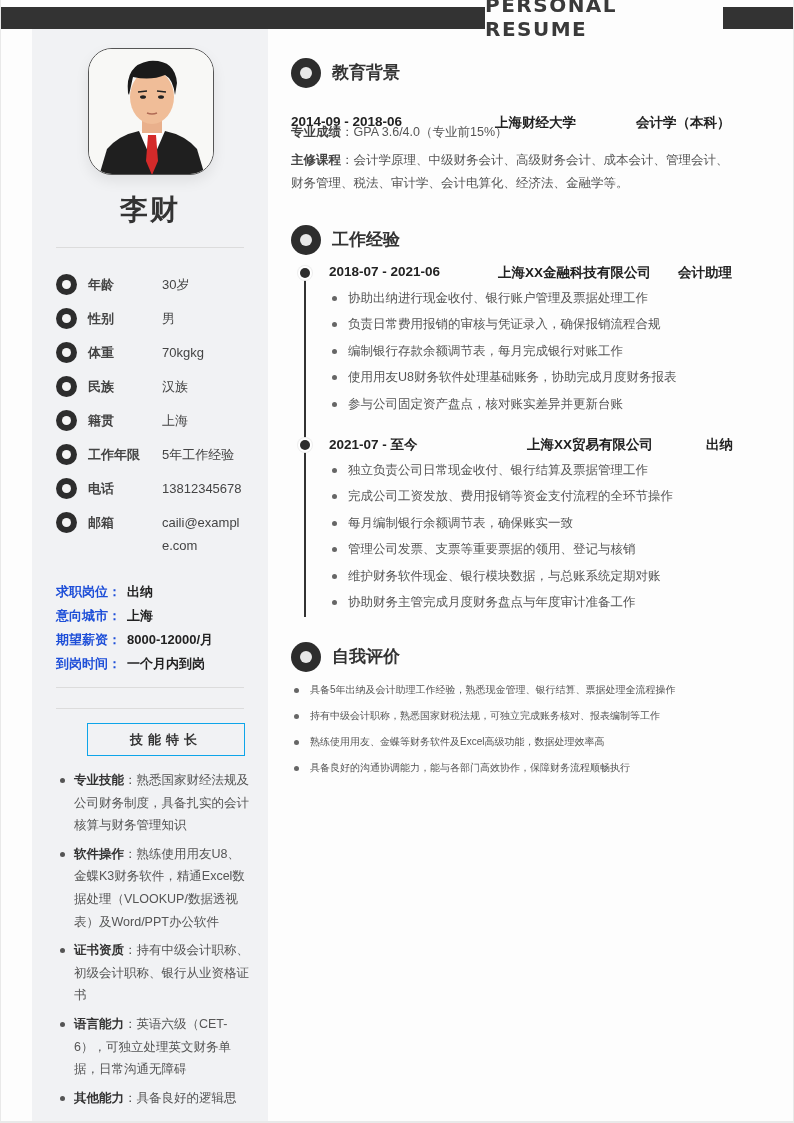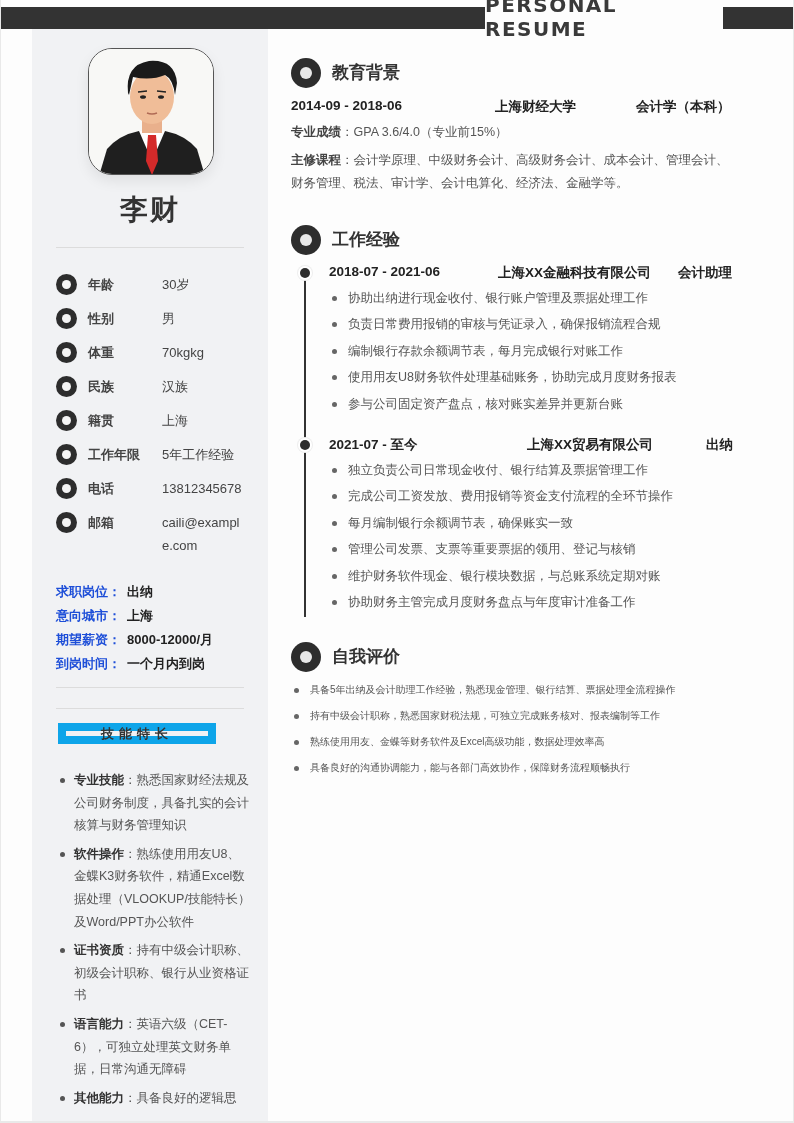--- a/index.html
+++ b/index.html
@@ -18,34 +18,34 @@
   .info-row { position: absolute; left: 24px; width: 200px; font-size: 13px; color: #444; }
   .info-row .dot { position: absolute; left: 0; top: 0; width: 21px; height: 21px; border-radius: 50%; background: #2d2d2d; }
   .info-row .dot::after { content: ""; position: absolute; left: 6px; top: 6px; width: 9px; height: 9px; border-radius: 50%; background: #f4f4f4; }
   .info-row .label { position: absolute; left: 32px; top: 2px; font-weight: bold; color: #444; }
   .info-row .value { position: absolute; left: 106px; top: 2px; width: 88px; line-height: 23px; margin-top: -3px; color: #444; word-break: break-all; }
 
   .job-row { position: absolute; left: 24px; font-size: 13px; }
   .job-row .label { color: #1d4ed8; font-weight: bold; }
   .job-row .value { position: absolute; left: 71px; top: 0; white-space: nowrap; font-weight: bold; color: #222; }
 
-  .skill-title { position: absolute; left: 26px; top: 694px; width: 158px; height: 21px; border: 8px solid #0ea5e9; display: flex; align-items: center; justify-content: center; font-size: 13px; font-weight: bold; letter-spacing: 5px; color: #333; }
+  .skill-title { position: absolute; left: 55px; top: 694px; width: 158px; height: 33px; border: 1px solid #0ea5e9; display: flex; align-items: center; justify-content: center; font-size: 13px; font-weight: bold; letter-spacing: 5px; color: #333; }
   .skills { position: absolute; left: 24px; top: 740px; width: 196px; list-style: none; }
   .skills li { position: relative; padding-left: 18px; font-size: 12.5px; line-height: 22.6px; color: #555; margin-bottom: 6px; }
   .skills li::before { content: ""; position: absolute; left: 4px; top: 9px; width: 5px; height: 5px; border-radius: 50%; background: #555; }
   .skills li b { color: #333; }
 
   .main { position: absolute; left: 268px; top: 29px; width: 495px; height: 1092px; }
   .sec-head { position: absolute; left: 22px; height: 30px; }
   .sec-head .icon { position: absolute; left: 0; top: 0; width: 30px; height: 30px; border-radius: 50%; background: #2d2d2d; }
   .sec-head .icon::after { content: ""; position: absolute; left: 9px; top: 9px; width: 12px; height: 12px; border-radius: 50%; background: #e8e8e8; }
   .sec-head .text { position: absolute; left: 41px; top: 3px; font-size: 17px; font-weight: bold; color: #333; white-space: nowrap; }
 
   .edu-line { position: absolute; left: 22px; top: 69px; width: 440px; font-size: 13.5px; font-weight: bold; color: #222; }
-  .edu-line span { position: absolute; top: 0; white-space: nowrap; }
+  .edu-line span { position: absolute; top: 16px; white-space: nowrap; }
   .edu-p { position: absolute; left: 22px; width: 440px; font-size: 12.5px; line-height: 23px; color: #555; }
   .edu-p b { color: #444; }
 
   .timeline { position: absolute; left: 35px; width: 2px; background: #333; }
   .tl-dot { position: absolute; left: 29px; width: 14px; height: 14px; border-radius: 50%; background: #fff; box-shadow: 0 0 0 1px #eee; }
   .tl-dot::after { content: ""; position: absolute; left: 2px; top: 2px; width: 10px; height: 10px; border-radius: 50%; background: #2d2d2d; }
   .job-head { position: absolute; left: 60px; width: 405px; font-size: 13.5px; font-weight: bold; color: #222; }
   .job-head span { position: absolute; top: 0; white-space: nowrap; text-align: center; }
   .bullets { position: absolute; left: 60px; width: 410px; list-style: none; }
   .bullets li { position: relative; padding-left: 19px; font-size: 12.5px; line-height: 26.4px; color: #555; white-space: nowrap; }
@@ -139,21 +139,21 @@
     <div class="job-row" style="top:626px">
       <span class="label">到岗时间：</span>
       <span class="value">一个月内到岗</span>
     </div>
     <div class="divider" style="top:658px"></div>
     <div class="divider" style="top:679px"></div>
 
     <div class="skill-title">技能特长</div>
     <ul class="skills">
       <li><b>专业技能</b><span>：熟悉国家财经法规及公司财务制度，具备扎实的会计核算与财务管理知识</span></li>
-      <li><b>软件操作</b><span>：熟练使用用友U8、金蝶K3财务软件，精通Excel数据处理（VLOOKUP/技能特长）及Word/PPT办公软件</span></li>
+      <li><b>软件操作</b><span>：熟练使用用友U8、金蝶K3财务软件，精通Excel数据处理（VLOOKUP/数据透视表）及Word/PPT办公软件</span></li>
       <li><b>证书资质</b><span>：持有中级会计职称、初级会计职称、银行从业资格证书</span></li>
       <li><b>语言能力</b><span>：英语六级（CET-6），可独立处理英文财务单据，日常沟通无障碍</span></li>
       <li><b>其他能力</b><span>：具备良好的逻辑思</span></li>
     </ul>
   </div>
 
   <div class="main">
 
     <div class="sec-head" style="top:29px">
       <span class="icon"></span>

